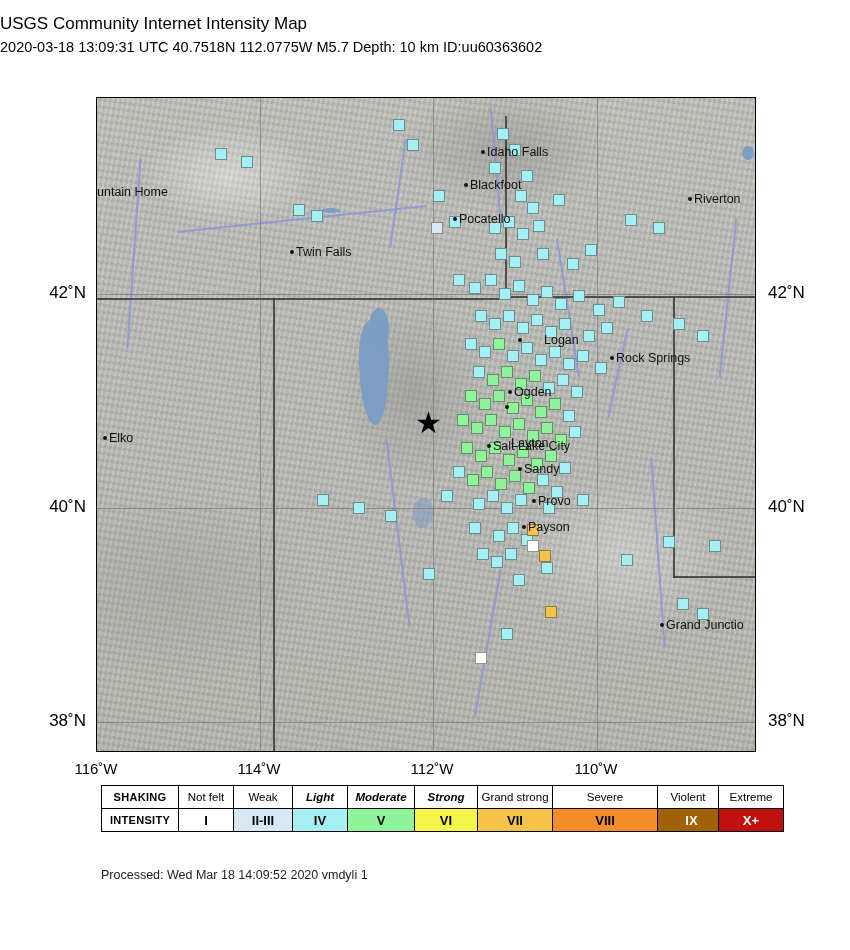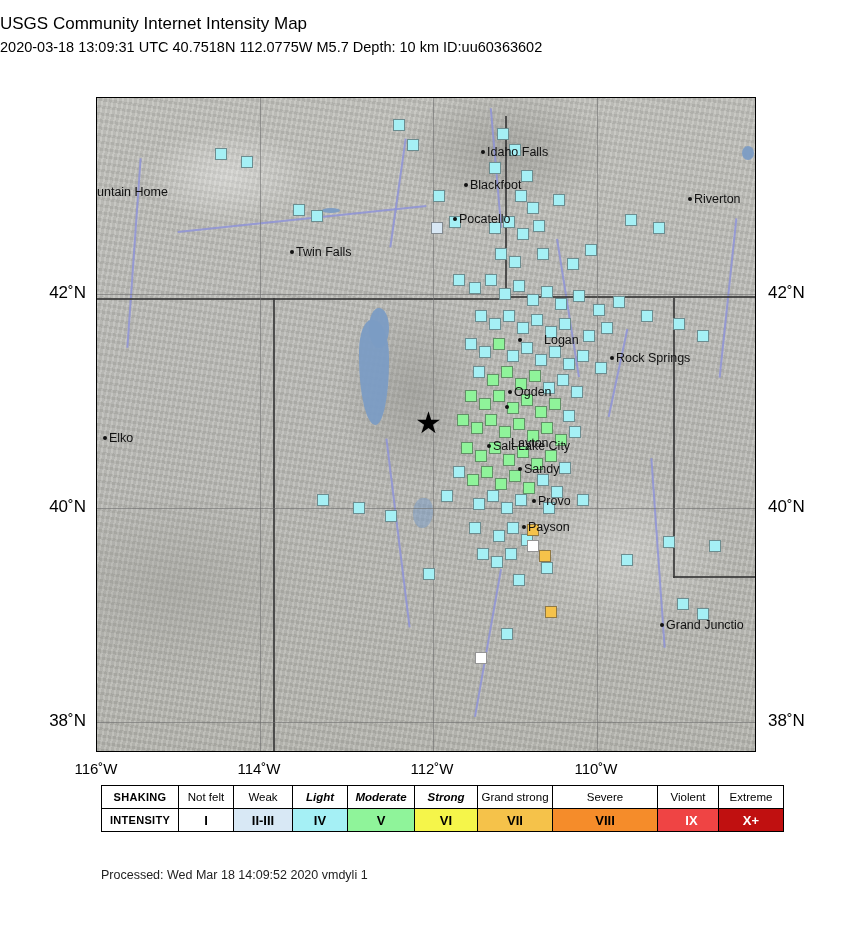--- a/index.html
+++ b/index.html
@@ -453,19 +453,19 @@
   </tr>
   <tr>
     <td class="rowhdr">INTENSITY</td>
     <td class="int" style="background: rgb(255, 255, 255); width: 52px;">I</td>
     <td class="int" style="background: rgb(216, 232, 245); width: 56px;">II-III</td>
     <td class="int" style="background: rgb(165, 240, 245); width: 52px;">IV</td>
     <td class="int" style="background: rgb(143, 244, 154); width: 64px;">V</td>
     <td class="int" style="background: rgb(245, 245, 74); width: 60px;">VI</td>
     <td class="int" style="background: rgb(245, 194, 74); width: 72px;">VII</td>
     <td class="int" style="background: rgb(245, 140, 42); width: 102px; color: rgb(0, 0, 0);">VIII</td>
-    <td class="int" style="background: #ef4444; width: 58px; color: rgb(255, 255, 255); padding-left: 8px;">IX</td>
+    <td class="int" style="background: #a16207; width: 58px; color: rgb(255, 255, 255); padding-left: 8px;">IX</td>
     <td class="int" style="background: rgb(192, 16, 16); width: 62px; color: rgb(255, 255, 255);">X+</td>
   </tr>
 </tbody>
   </table>
 
 <div class="processed">Processed: Wed Mar 18 14:09:52 2020 vmdyli 1</div>
 
 </body></html>

